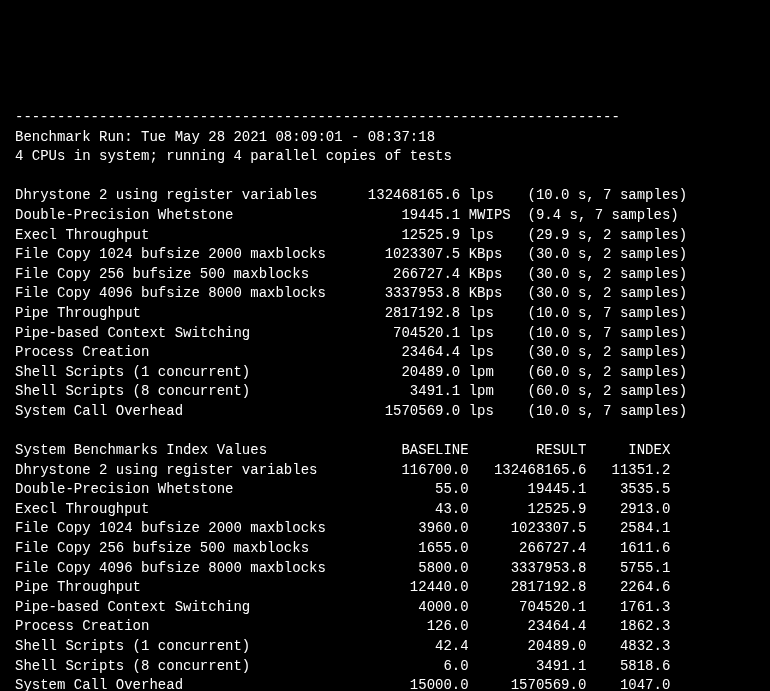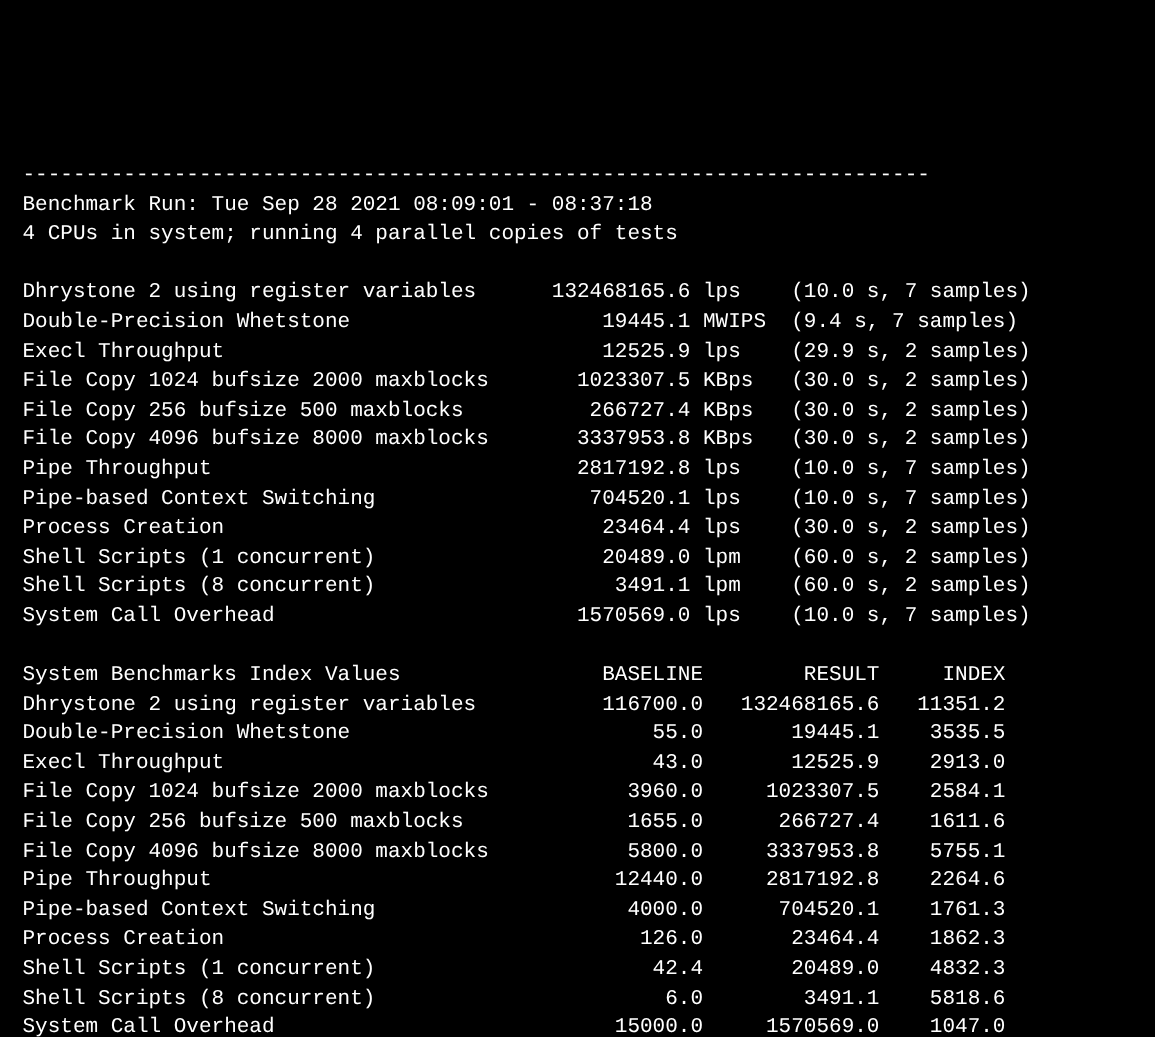--- a/index.html
+++ b/index.html
@@ -23,21 +23,21 @@
       font-family: inherit;
     }
   </style>
 </head>
 <body>
 
 
 
 <div class="term">
 <span>------------------------------------------------------------------------</span>
-<span>Benchmark Run: Tue Sep 28 2021 08:09:01 - 08:37:18</span>
+<span>Benchmark Run: Tue May 28 2021 08:09:01 - 08:37:18</span>
 <span>4 CPUs in system; running 4 parallel copies of tests</span>
 
 <span id="results-block">Dhrystone 2 using register variables      132468165.6 lps    (10.0 s, 7 samples)
 Double-Precision Whetstone                    19445.1 MWIPS  (9.4 s, 7 samples)
 Execl Throughput                              12525.9 lps    (29.9 s, 2 samples)
 File Copy 1024 bufsize 2000 maxblocks       1023307.5 KBps   (30.0 s, 2 samples)
 File Copy 256 bufsize 500 maxblocks          266727.4 KBps   (30.0 s, 2 samples)
 File Copy 4096 bufsize 8000 maxblocks       3337953.8 KBps   (30.0 s, 2 samples)
 Pipe Throughput                             2817192.8 lps    (10.0 s, 7 samples)
 Pipe-based Context Switching                 704520.1 lps    (10.0 s, 7 samples)

